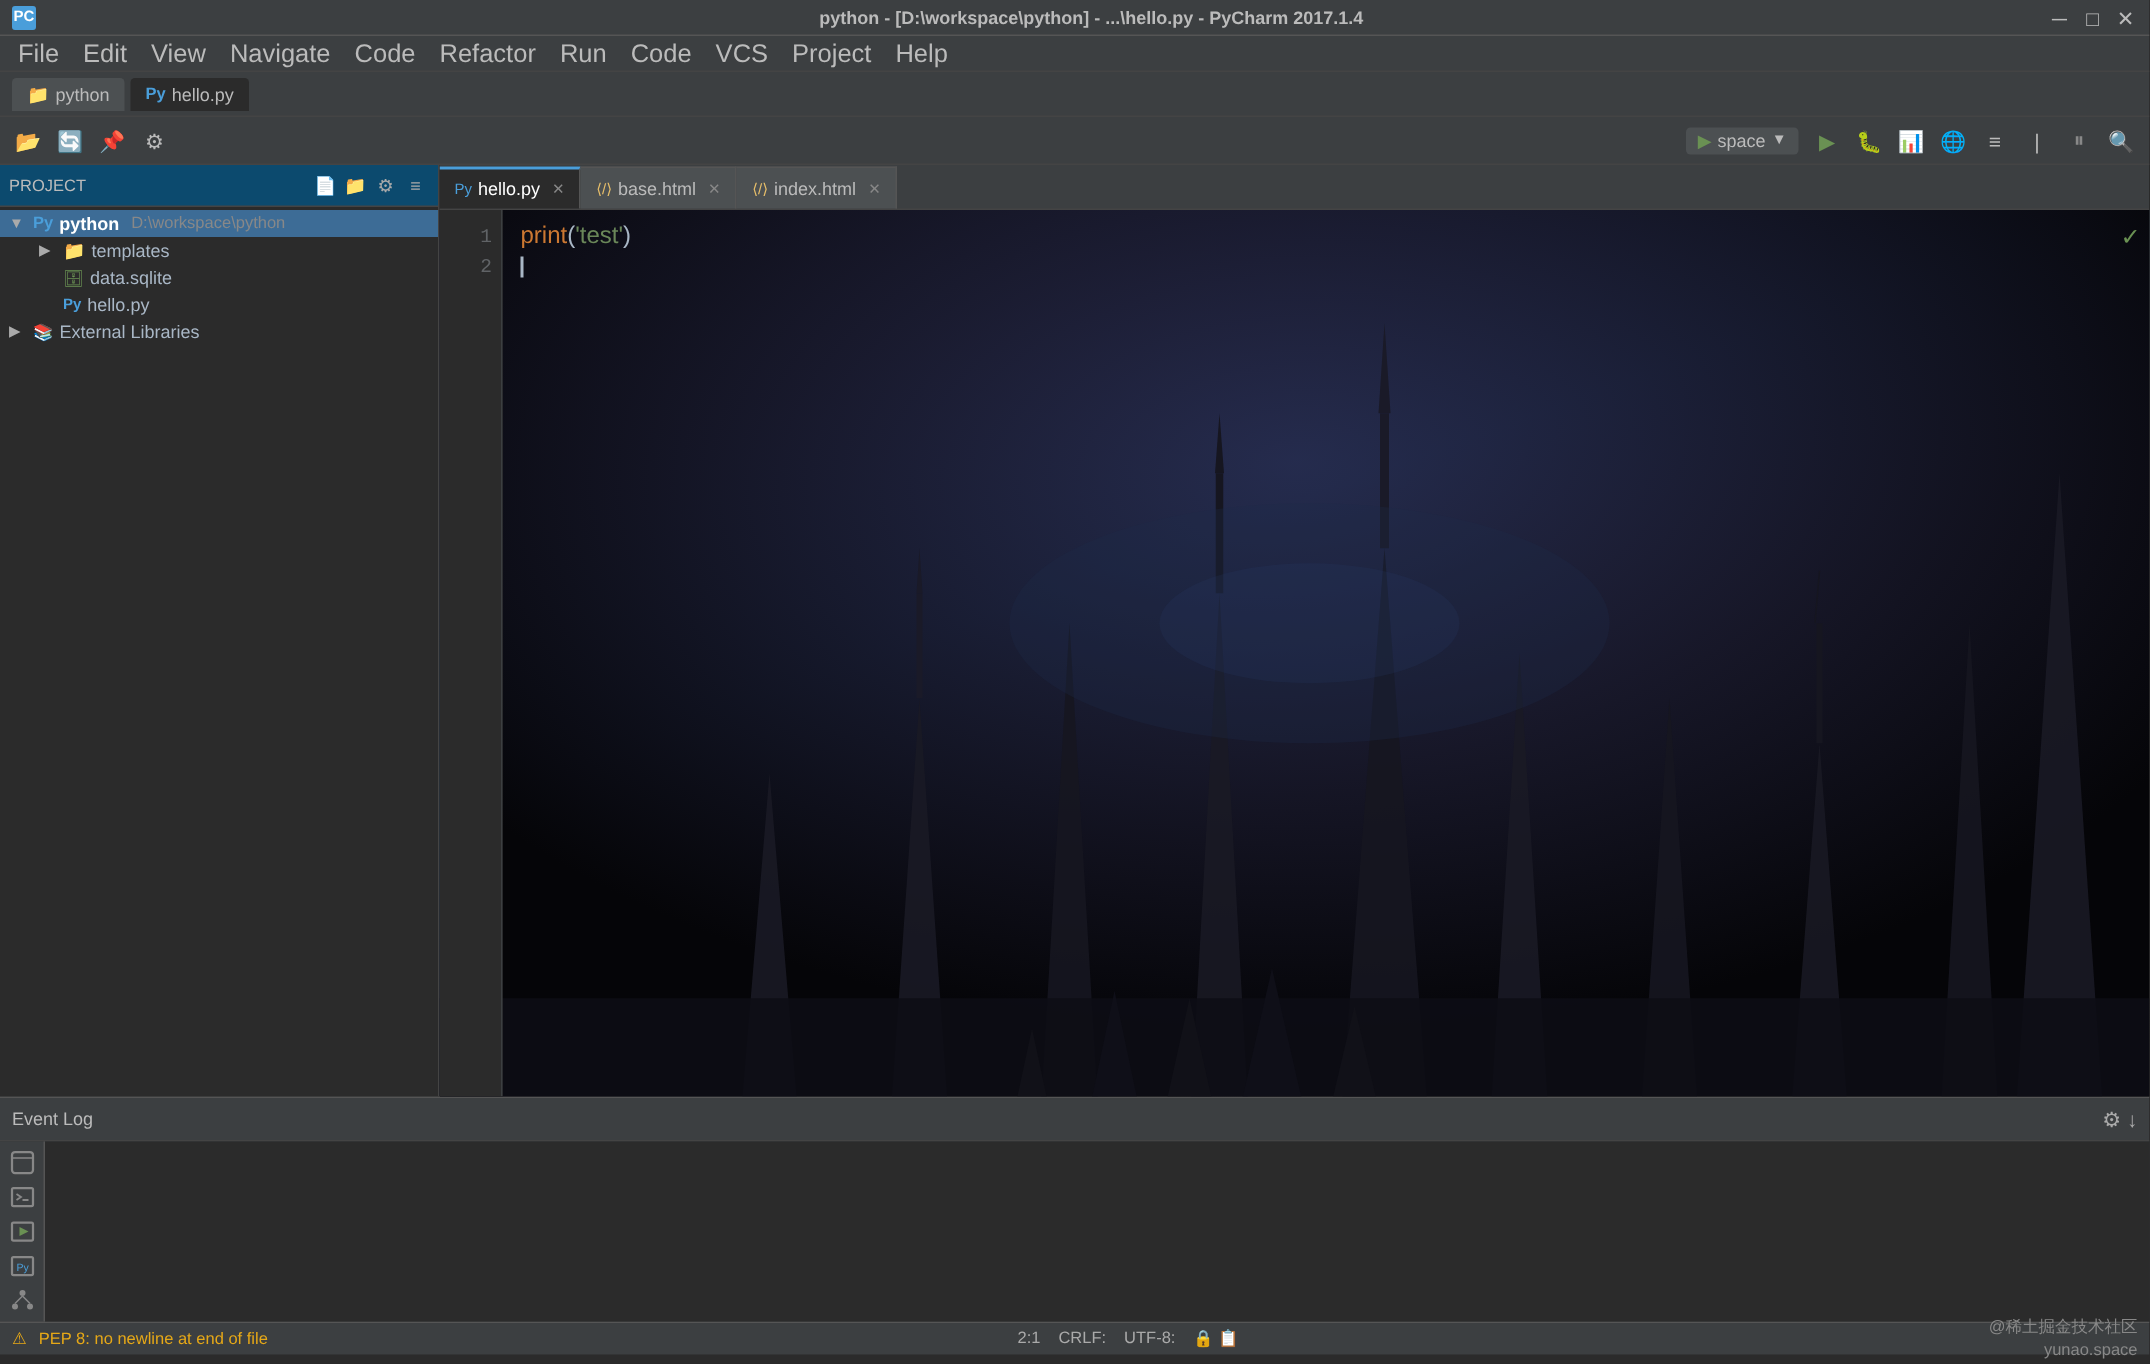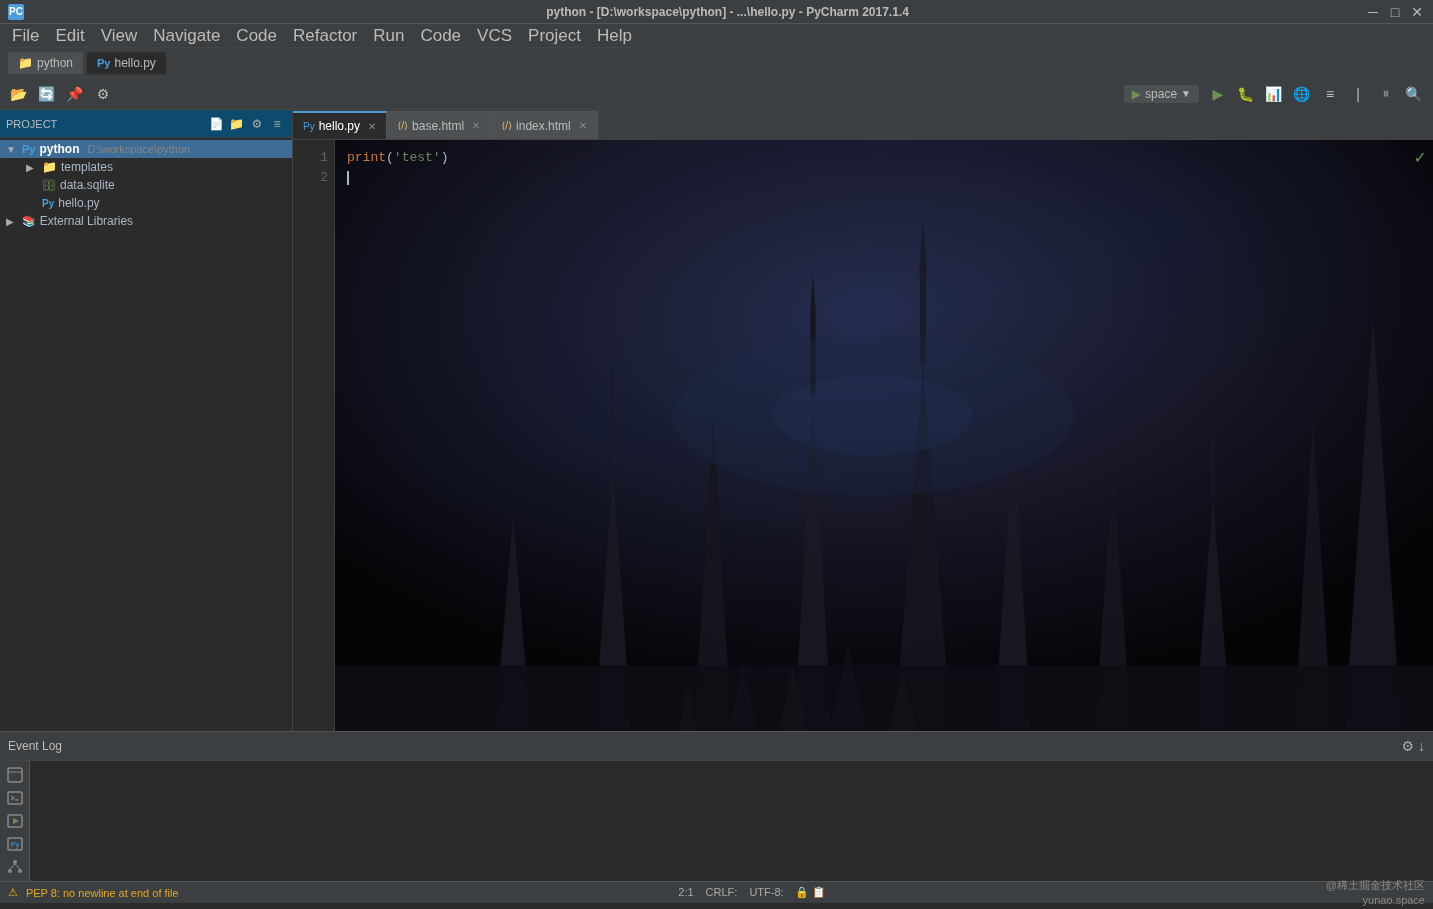--- a/index.html
+++ b/index.html
@@ -187,22 +187,22 @@
       line-height: 20px;
       padding: 8px 6px;
       text-align: right;
       border-right: 1px solid #3c3f41;
       user-select: none;
       flex-shrink: 0;
     }
     #code-area {
       flex: 1;
       padding: 8px 12px;
-      font-family: Liberation Mono, monospace;
-      font-size: 13px;
+      font-family: Liberation Sans, sans-serif;
+      font-size: 16px;
       line-height: 20px;
       color: #a9b7c6;
       position: relative;
     }
     .code-line { height: 20px; display: flex; align-items: center; }
     .code-cursor {
       display: inline-block;
       width: 2px;
       height: 14px;
       background: #a9b7c6;

